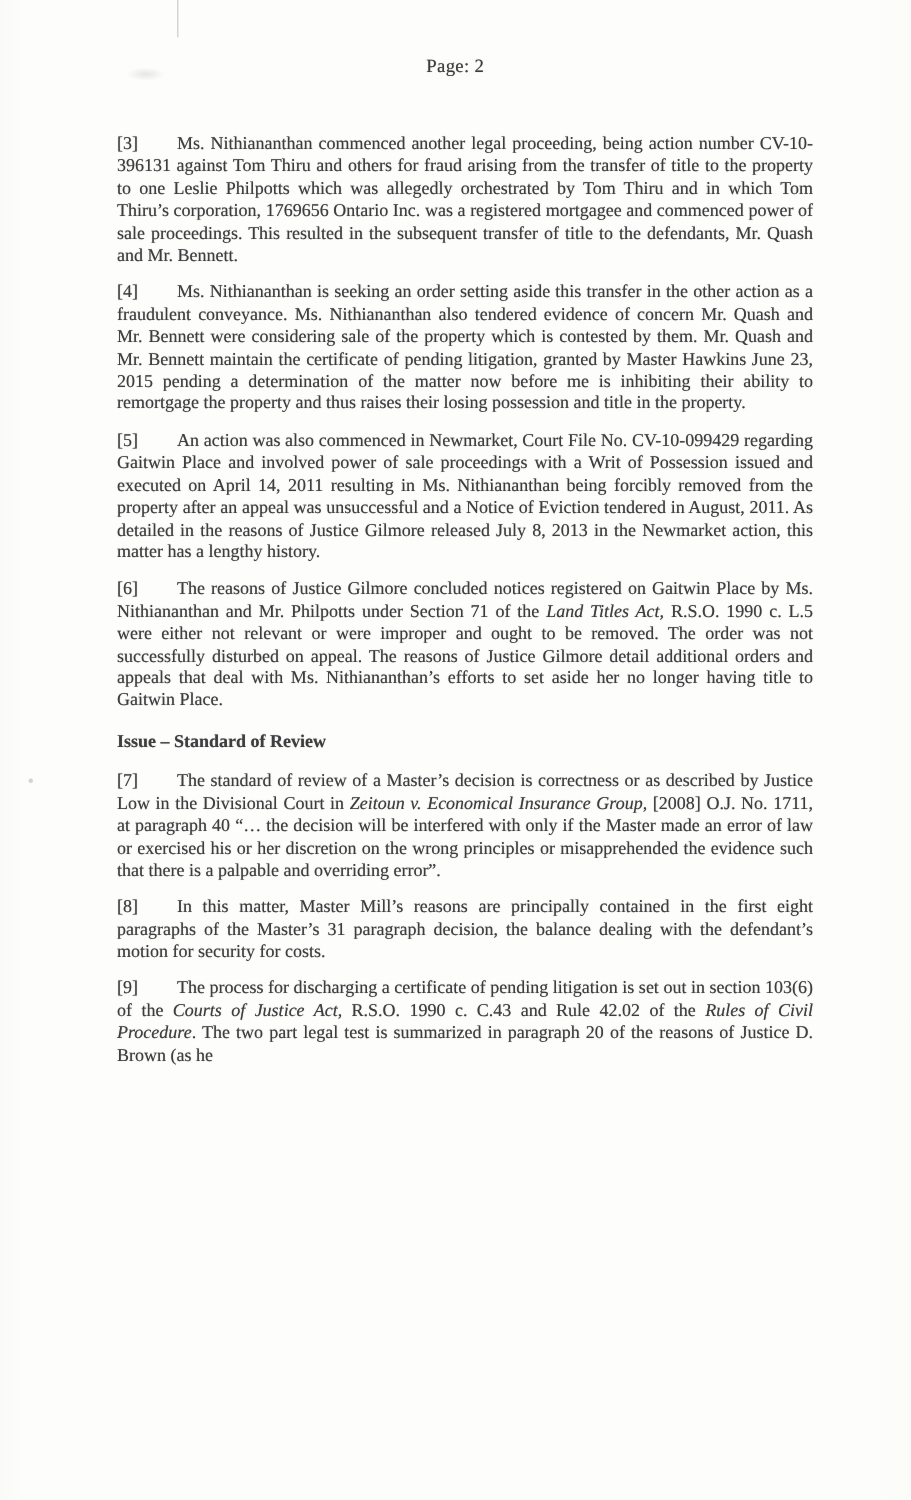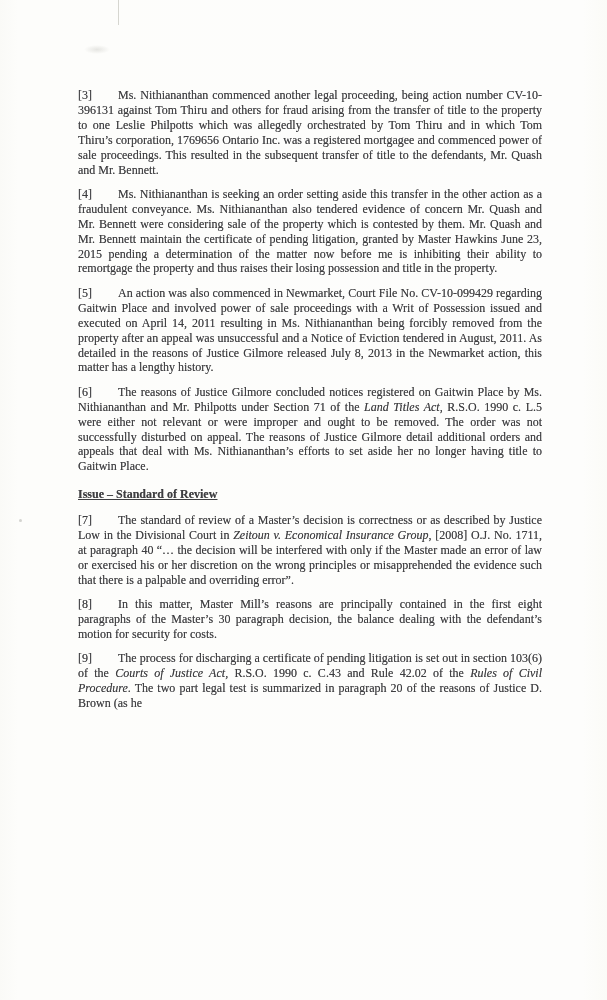--- a/index.html
+++ b/index.html
@@ -42,21 +42,20 @@
   .pnum {
     display: inline-block;
     width: 40px;
   }
   h2.section-heading {
     font-size: 12px;
     font-weight: bold;
     margin: 13px 0 11px 0;
     padding: 0;
     text-align: left;
-    text-decoration: underline;
   }
   .it {
     font-style: italic;
     margin-top: 28px;
   }
   
   .artifact-vline {
     position: absolute;
     left: 118px;
     top: 0;
@@ -84,34 +83,35 @@
 </style>
 </head>
 <body>
 
 <div class="page">
 
   <div class="artifact-vline"></div>
   <div class="artifact-smudge"></div>
   <div class="artifact-speck"></div>
 
+  <div class="page-header">Page: 2</div>
 
   <div class="body-text">
 
 
     <p class="para"><span class="pnum">[3]</span><span><span>Ms. Nithiananthan commenced another legal proceeding, being action number CV-10-396131 against Tom Thiru and others for fraud arising from the transfer of title to the property to one Leslie Philpotts which was allegedly orchestrated by Tom Thiru and in which Tom Thiru’s corporation, 1769656 Ontario Inc. was a registered mortgagee and commenced power of sale proceedings.  This resulted in the subsequent transfer of title to the defendants, Mr. Quash and Mr. Bennett.</span></span></p>
 
     <p class="para"><span class="pnum">[4]</span><span><span>Ms. Nithiananthan is seeking an order setting aside this transfer in the other action as a fraudulent conveyance.  Ms. Nithiananthan also tendered evidence of concern Mr. Quash and Mr. Bennett were considering sale of the property which is contested by them.  Mr. Quash and Mr. Bennett maintain the certificate of pending litigation, granted by Master Hawkins June 23, 2015 pending a determination of the matter now before me is inhibiting their ability to remortgage the property and thus raises their losing possession and title in the property.</span></span></p>
 
     <p class="para"><span class="pnum">[5]</span><span><span>An action was also commenced in Newmarket, Court File No. CV-10-099429 regarding Gaitwin Place and involved power of sale proceedings with a Writ of Possession issued and executed on April 14, 2011 resulting in Ms. Nithiananthan being forcibly removed from the property after an appeal was unsuccessful and a Notice of Eviction tendered in August, 2011.  As detailed in the reasons of Justice Gilmore released July 8, 2013 in the Newmarket action, this matter has a lengthy history.</span></span></p>
 
     <p class="para"><span class="pnum">[6]</span><span><span>The reasons of Justice Gilmore concluded notices registered on Gaitwin Place by Ms. Nithiananthan and Mr. Philpotts under Section 71 of the </span><span class="it">Land Titles Act,</span><span> R.S.O. 1990 c. L.5 were either not relevant or were improper and ought to be removed. The order was not successfully disturbed on appeal.  The reasons of Justice Gilmore detail additional orders and appeals that deal with Ms. Nithiananthan’s efforts to set aside her no longer having title to Gaitwin Place.</span></span></p>
 
     <h2 class="section-heading">Issue – Standard of Review</h2>
 
     <p class="para"><span class="pnum">[7]</span><span><span>The standard of review of a Master’s decision is correctness or as described by Justice Low in the Divisional Court in </span><span class="it">Zeitoun v. Economical Insurance Group</span><span>, [2008] O.J. No. 1711, at paragraph 40 “… the decision will be interfered with only if the Master made an error of law or exercised his or her discretion on the wrong principles or misapprehended the evidence such that there is a palpable and overriding error”.</span></span></p>
 
-    <p class="para"><span class="pnum">[8]</span><span><span>In this matter, Master Mill’s reasons are principally contained in the first eight paragraphs of the Master’s 30 paragraph decision, the balance dealing with the defendant’s motion for security for costs.</span></span></p>
+    <p class="para"><span class="pnum">[8]</span><span><span>In this matter, Master Mill’s reasons are principally contained in the first eight paragraphs of the Master’s 31 paragraph decision, the balance dealing with the defendant’s motion for security for costs.</span></span></p>
 
     <p class="para"><span class="pnum">[9]</span><span><span>The process for discharging a certificate of pending litigation is set out in section 103(6) of the </span><span class="it">Courts of Justice Act</span><span>, R.S.O. 1990 c. C.43 and Rule 42.02 of the </span><span class="it">Rules of Civil Procedure</span><span>.  The two part legal test is summarized in paragraph 20 of the reasons of Justice D. Brown (as he</span></span></p>
 
   </div>
 </div>
 
 </body></html>

